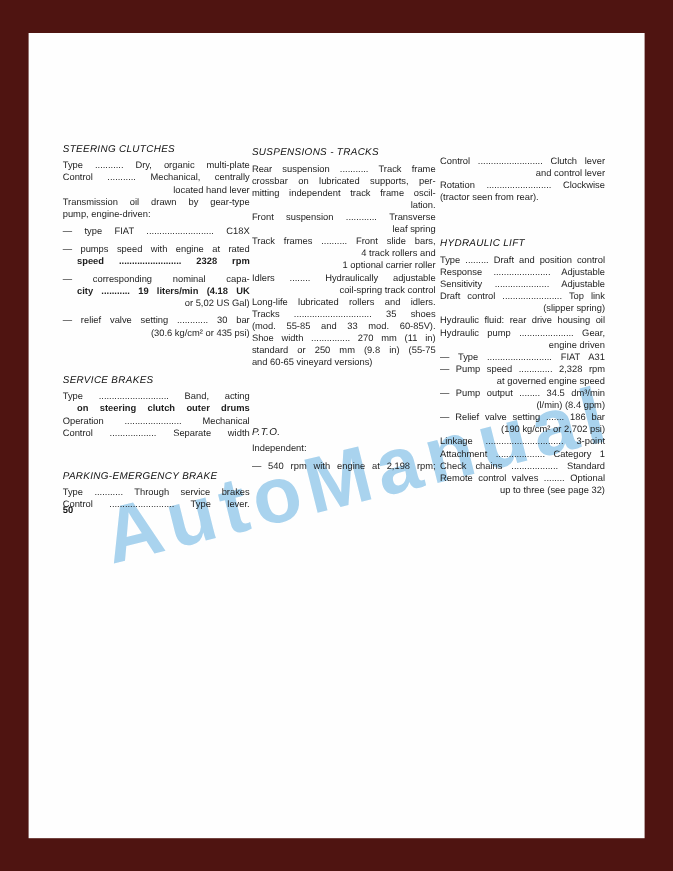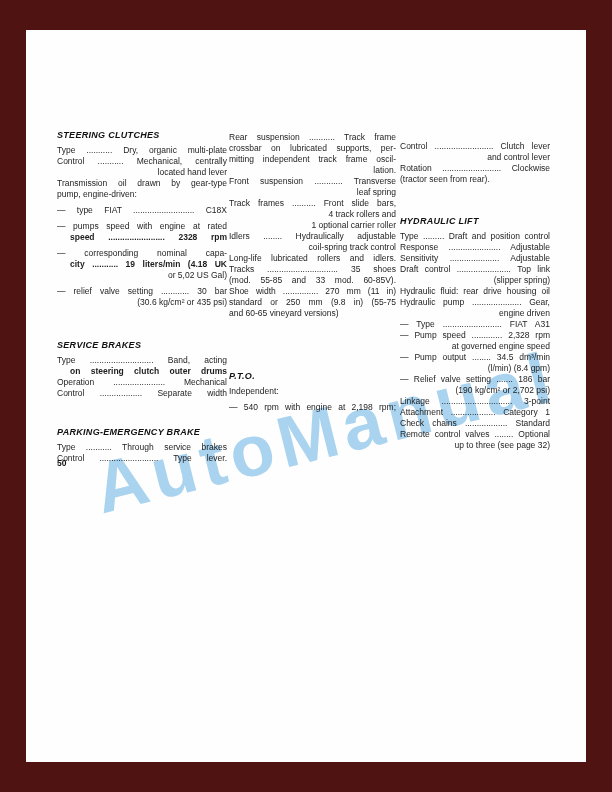--- a/index.html
+++ b/index.html
@@ -31,21 +31,21 @@
   }
   .col {
     position:absolute; z-index:2;
     font-size:8.5px; line-height:11px; color:#1d1d1d;
   }
   #col1 { left:31px;  top:99px;  width:170px; }
   #col2 { left:203px; top:102px; width:167px; }
   #col3 { left:374px; top:111px; width:150px; }
 
   .sec-heading {
-    font-size:9px; font-weight:bold; font-style:italic;
+    font-size:9px; font-weight:normal; font-style:italic;
     line-height:12px; margin-bottom:4px; letter-spacing:0.3px;
     color:#111;
   }
   #col1 .section:nth-of-type(2) { margin-top:31px; }
   #col1 .section:nth-of-type(3) { margin-top:27px; }
   #col2 .section:nth-of-type(2) { margin-top:51px; }
   #col3 .section:nth-of-type(2) { margin-top:30px; }
 
   .para + .para { margin-top:5px; }
 
@@ -106,20 +106,21 @@
         <div class="section">
           <div class="sec-heading">PARKING-EMERGENCY BRAKE</div>
           <div class="para">
             <div class="line a-j">Type ........... Through service brakes</div>
             <div class="line a-j">Control ......................... Type lever.</div>
           </div>
         </div>
       </div>
     <div class="col" id="col2">
         <div class="section">
+          <div class="sec-heading">SUSPENSIONS - TRACKS</div>
           <div class="para">
             <div class="line a-j">Rear suspension ........... Track frame</div>
             <div class="line a-j">crossbar on lubricated supports, per-</div>
             <div class="line a-j">mitting independent track frame oscil-</div>
             <div class="line a-r">lation.</div>
             <div class="line a-j">Front suspension ............ Transverse</div>
             <div class="line a-r">leaf spring</div>
             <div class="line a-j">Track frames .......... Front slide bars,</div>
             <div class="line a-r">4 track rollers and</div>
             <div class="line a-r">1 optional carrier roller</div>

